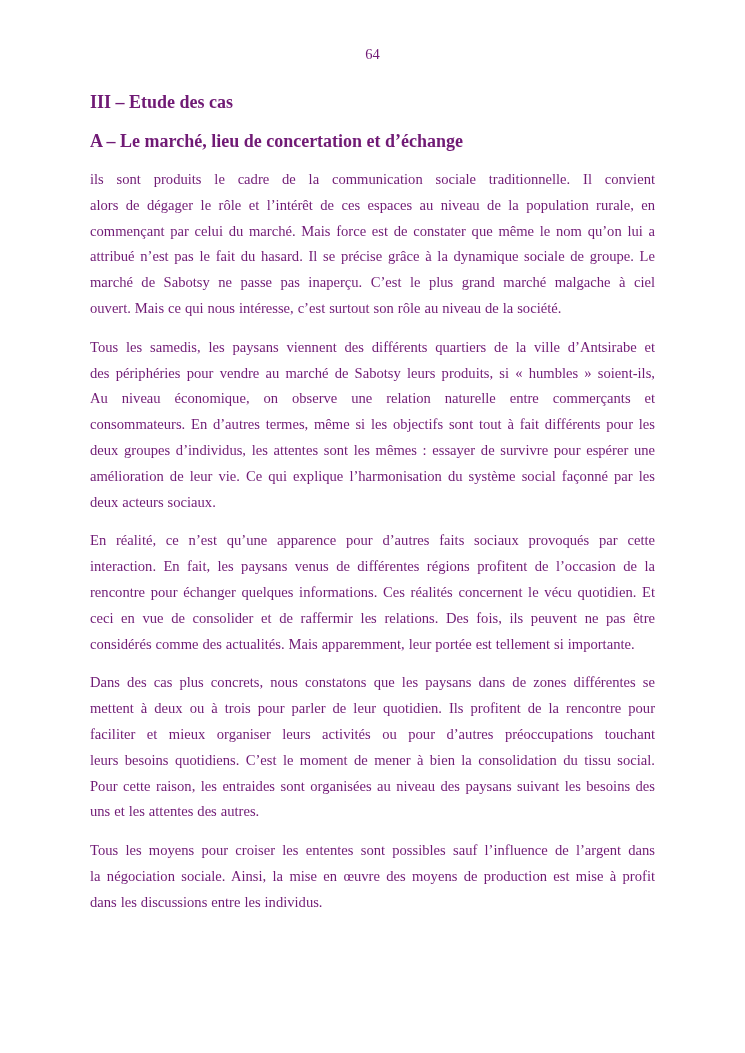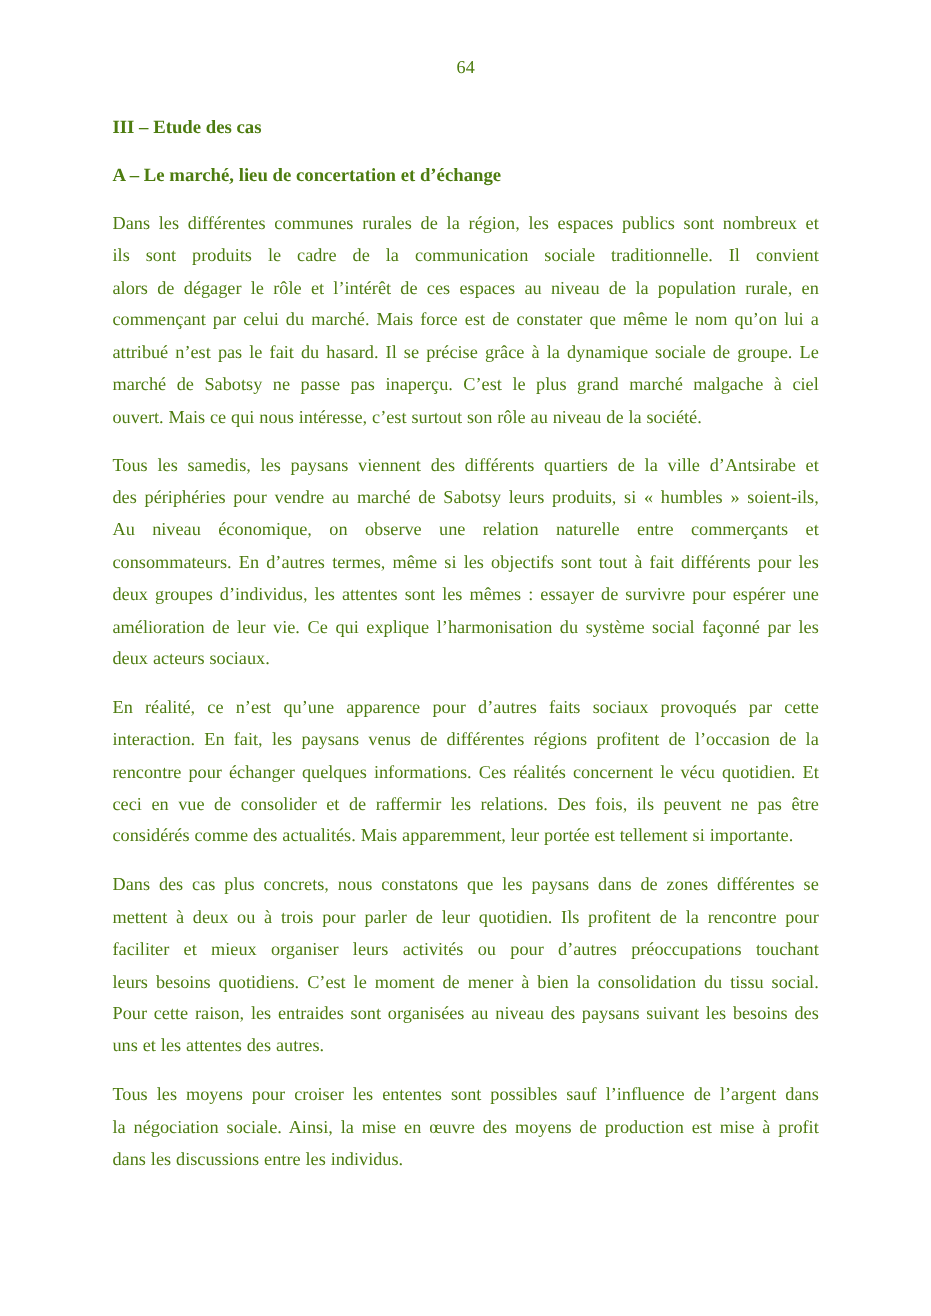--- a/index.html
+++ b/index.html
@@ -8,32 +8,32 @@
     background: #ffffff;
   }
   .page {
     position: relative;
     width: 745px;
     height: 1053px;
     background: #ffffff;
     box-sizing: border-box;
     padding: 45px 90px 0 90px;
     font-family: "Liberation Serif", "DejaVu Serif", serif;
-    color: #4d7c0f;
+    color: #701a75;
     overflow: hidden;
   }
   .pagenum {
     text-align: center;
     font-size: 14.5px;
     line-height: 19px;
     margin: 0 0 25px 0;
   }
   .h {
     font-weight: bold;
-    font-size: 15px;
+    font-size: 18px;
     line-height: 26px;
     margin: 0 0 13px 0;
     text-align: left;
   }
   .para {
     margin: 0 0 13px 0;
   }
   .line {
     font-size: 14.6px;
     line-height: 25.8px;
@@ -50,21 +50,20 @@
 <body>
 
 <div class="page">
 
   <div class="pagenum">64</div>
 
   <div class="h">III – Etude des cas</div>
   <div class="h">A – Le marché, lieu de concertation et d’échange</div>
 
   <div class="para">
-    <div class="line">Dans les différentes communes rurales  de la région, les espaces publics sont nombreux   et</div>
     <div class="line">ils  sont  produits  le  cadre  de  la  communication  sociale traditionnelle. Il convient</div>
     <div class="line">alors de dégager le rôle et l’intérêt de ces espaces au niveau de la population rurale,  en</div>
     <div class="line">commençant par celui du marché.    Mais force est de constater que même le nom qu’on lui a</div>
     <div class="line">attribué n’est pas le fait du hasard.   Il se précise grâce à la dynamique sociale de groupe. Le</div>
     <div class="line">marché de Sabotsy  ne  passe pas inaperçu. C’est le plus  grand  marché  malgache  à ciel</div>
     <div class="line last">ouvert.   Mais ce qui nous intéresse,  c’est surtout  son rôle   au niveau de la société.</div>
   </div>
 
   <div class="para">
     <div class="line">Tous  les samedis, les paysans  viennent  des différents quartiers    de la ville d’Antsirabe et</div>

